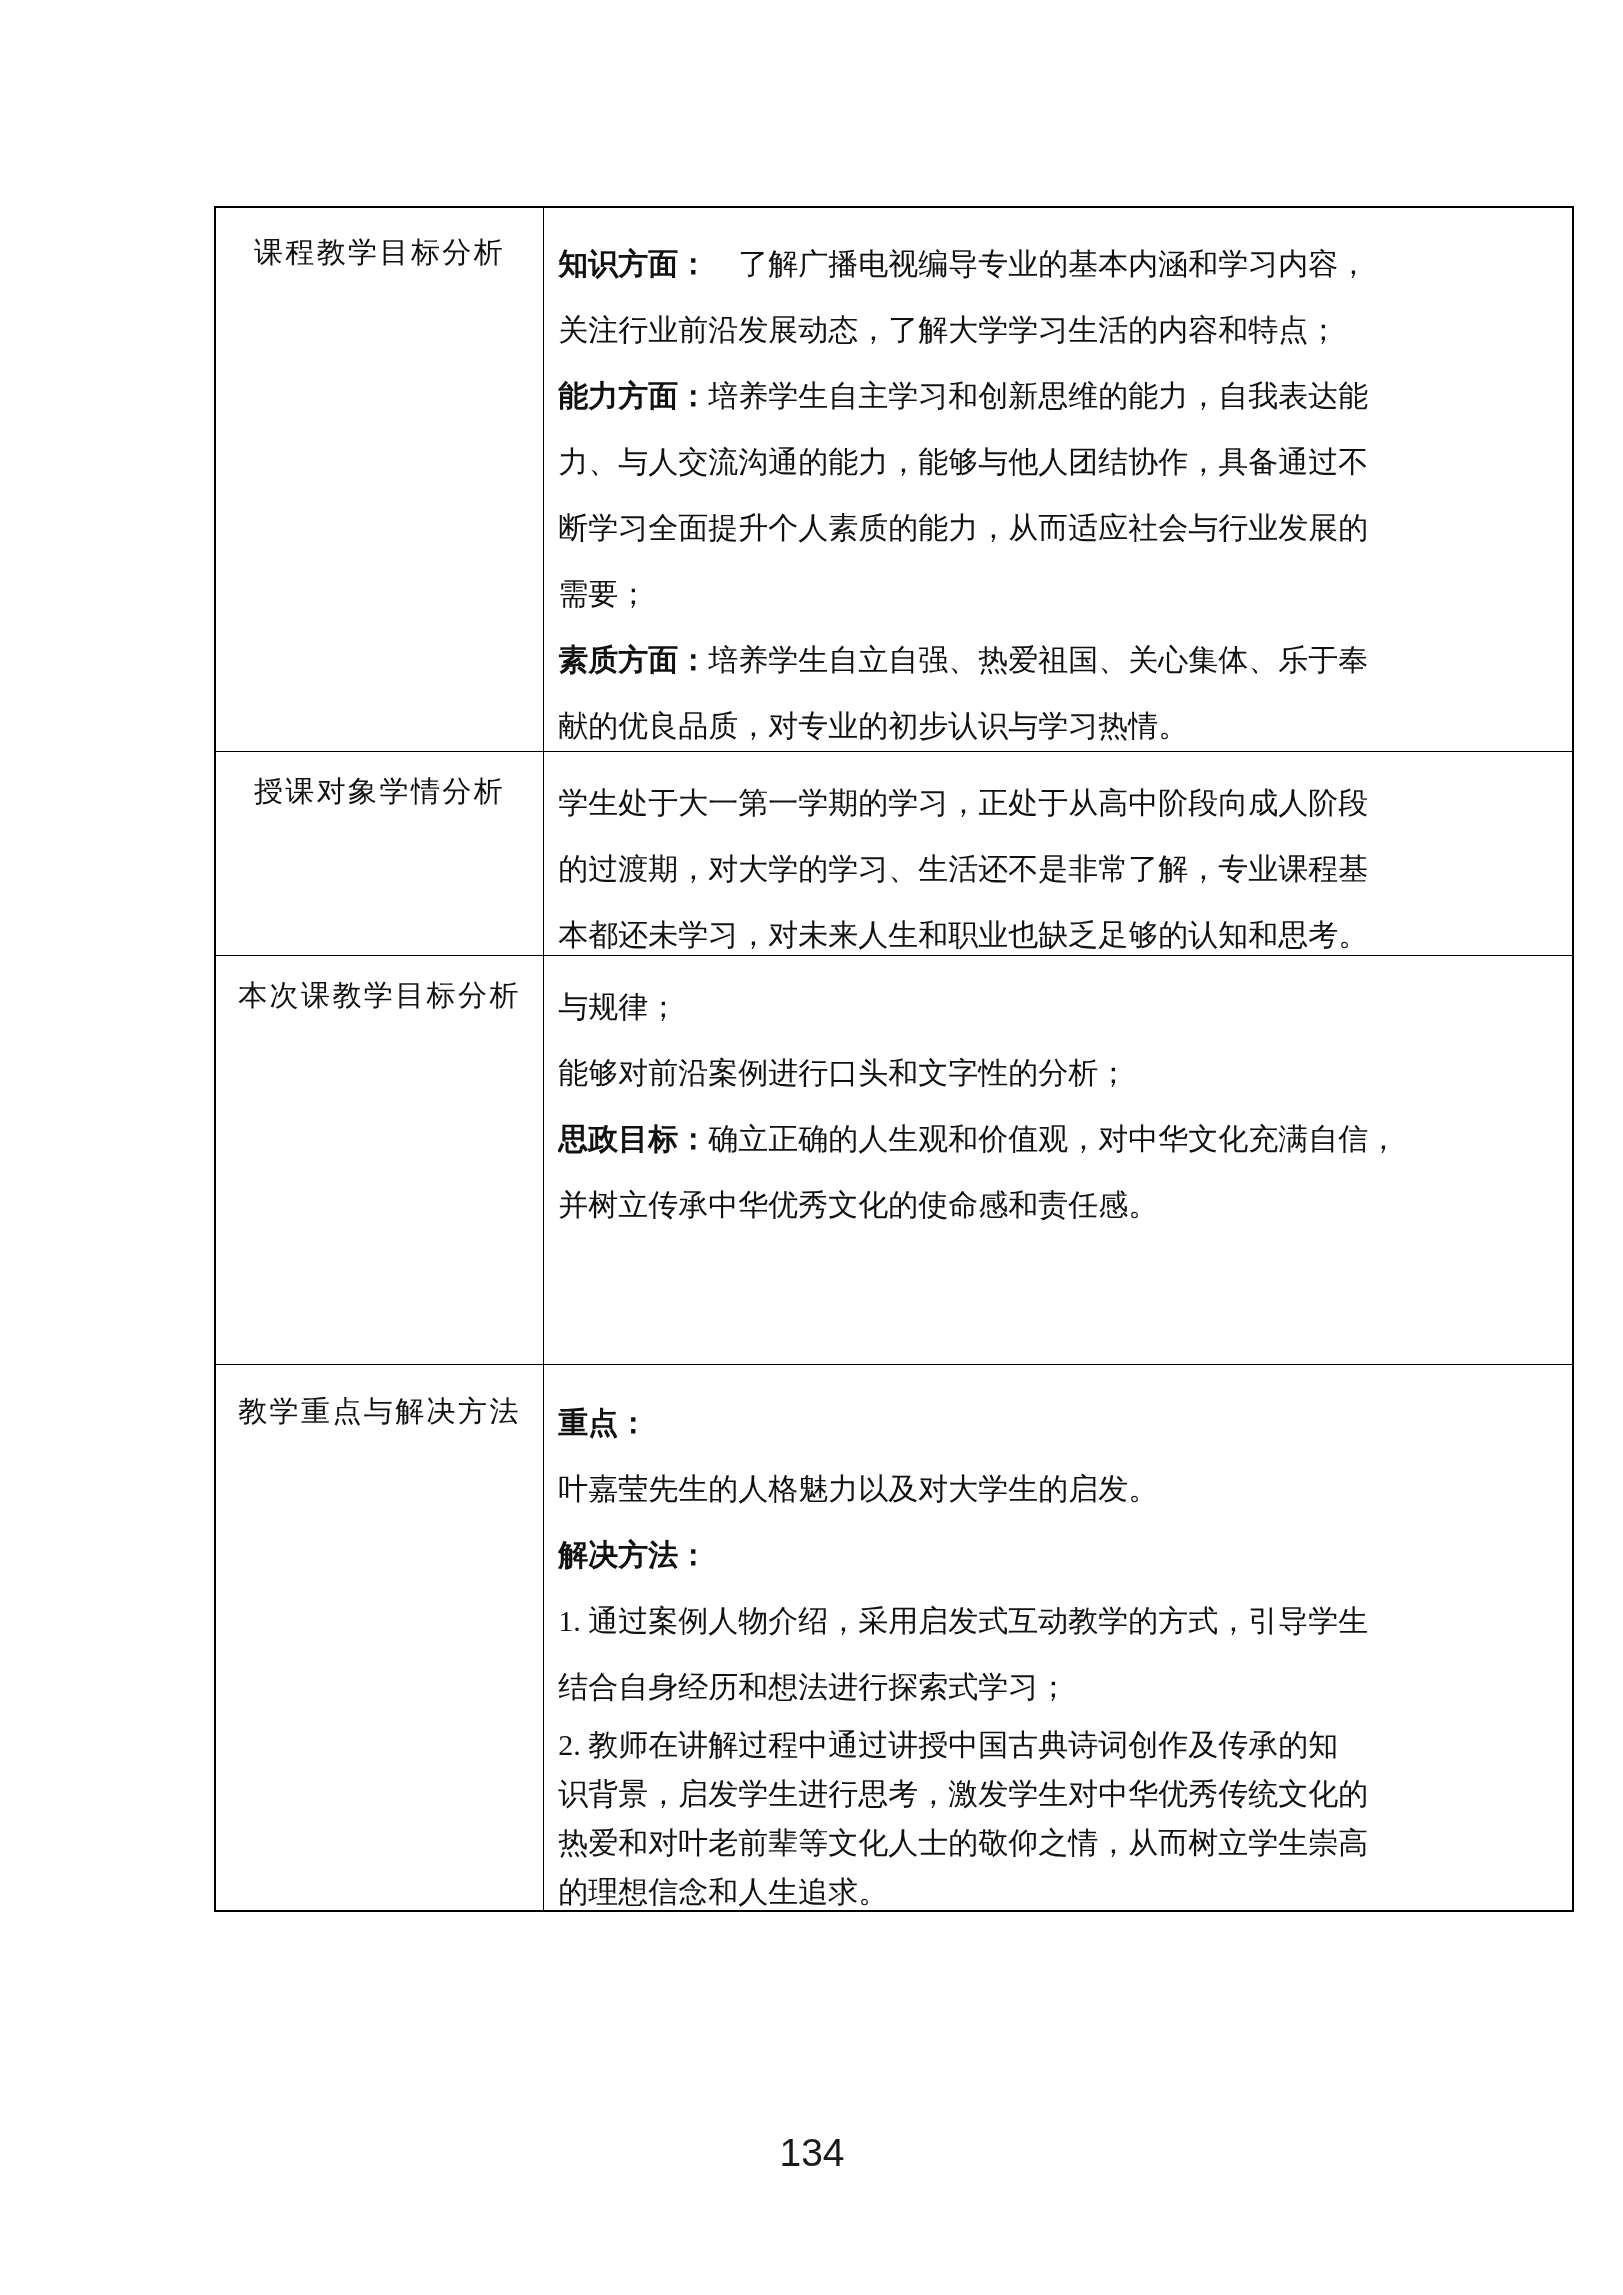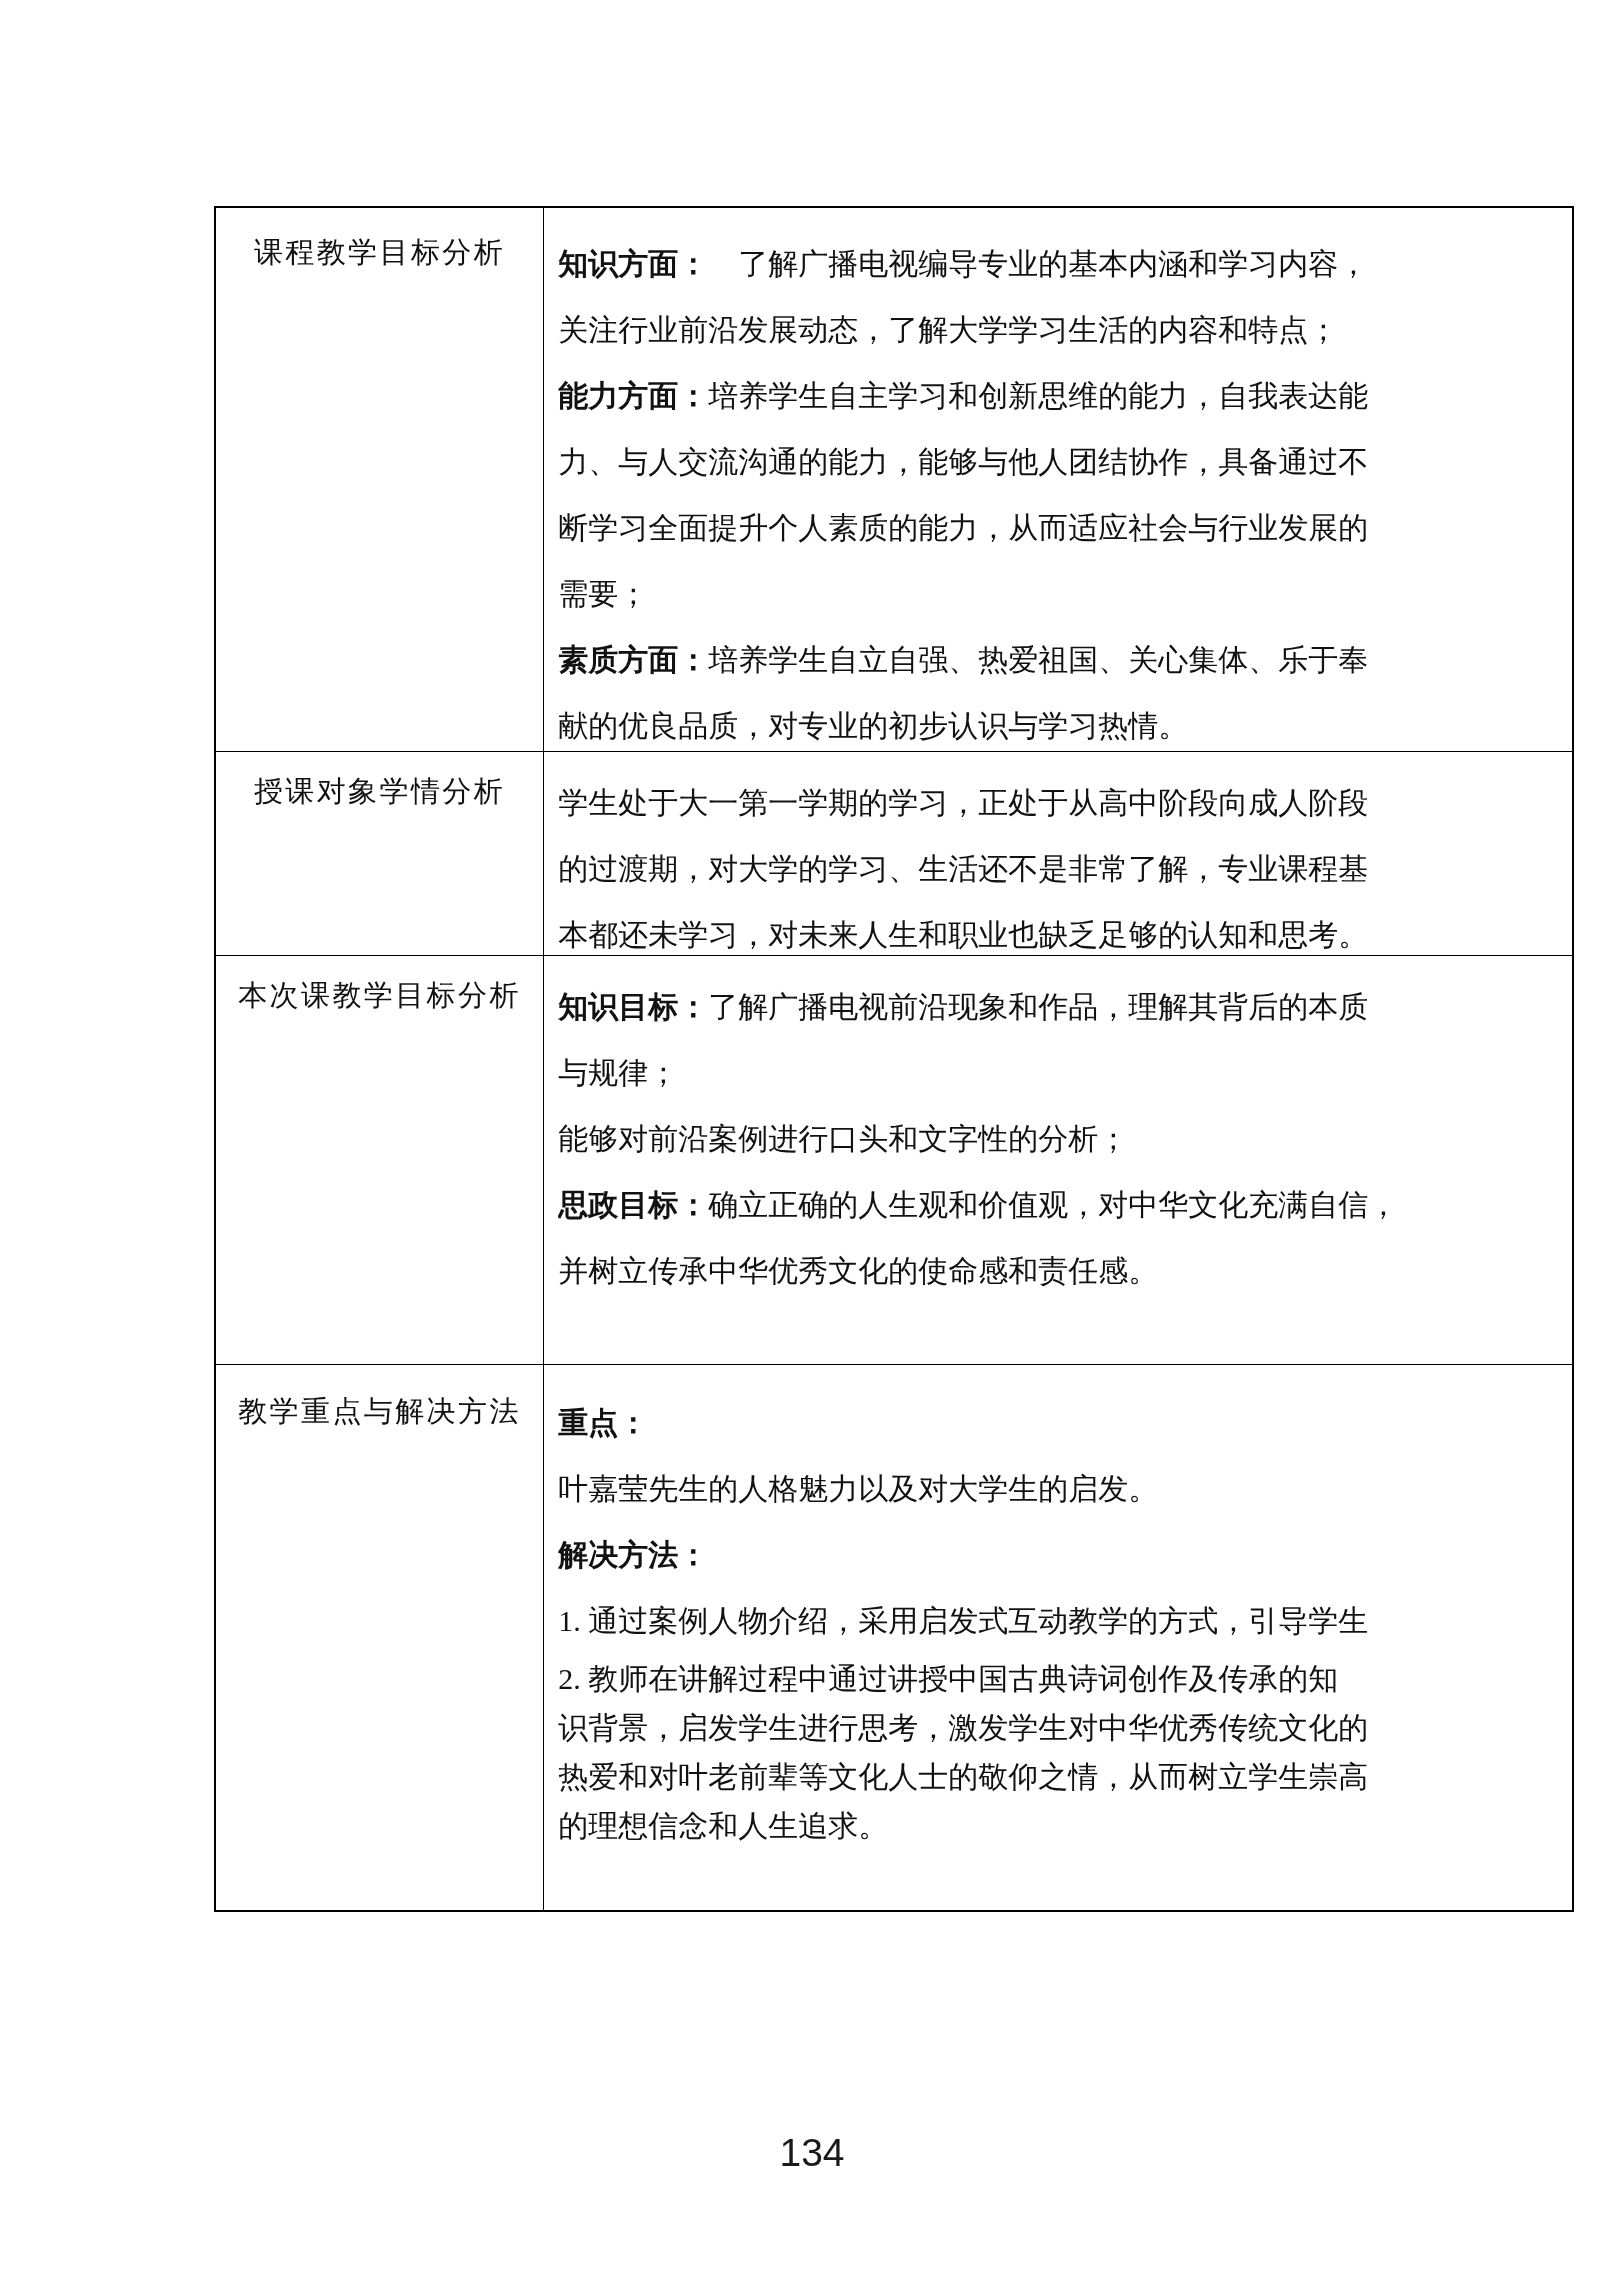--- a/index.html
+++ b/index.html
@@ -101,35 +101,35 @@
     <div class="cell-body">
       <div class="ln"><span>学生处于大一第一学期的学习，正处于从高中阶段向成人阶段</span></div>
       <div class="ln"><span>的过渡期，对大学的学习、生活还不是非常了解，专业课程基</span></div>
       <div class="ln"><span>本都还未学习，对未来人生和职业也缺乏足够的认知和思考。</span></div>
     </div>
   </div>
 
   <div class="t-row row-3">
     <div class="cell-label">本次课教学目标分析</div>
     <div class="cell-body">
-      <div class="ln"><span class="lead">知识目标：</span><span>了解广播电视前沿现象和作品，理解其背后的本质</span></div>
       <div class="ln"><span>与规律；</span></div>
       <div class="ln"><span>能够对前沿案例进行口头和文字性的分析；</span></div>
       <div class="ln"><span class="lead">思政目标：</span><span>确立正确的人生观和价值观，对中华文化充满自信，</span></div>
       <div class="ln"><span>并树立传承中华优秀文化的使命感和责任感。</span></div>
     </div>
   </div>
 
   <div class="t-row row-4">
     <div class="cell-label">教学重点与解决方法</div>
     <div class="cell-body">
       <div class="ln"><span class="lead">重点：</span></div>
       <div class="ln"><span>叶嘉莹先生的人格魅力以及对大学生的启发。</span></div>
       <div class="ln"><span class="lead">解决方法：</span></div>
       <div class="ln"><span>1. 通过案例人物介绍，采用启发式互动教学的方式，引导学生</span></div>
+      <div class="ln"><span>结合自身经历和想法进行探索式学习；</span></div>
       <div class="ln ln-tight"><span>2. 教师在讲解过程中通过讲授中国古典诗词创作及传承的知</span></div>
       <div class="ln ln-tight"><span>识背景，启发学生进行思考，激发学生对中华优秀传统文化的</span></div>
       <div class="ln ln-tight"><span>热爱和对叶老前辈等文化人士的敬仰之情，从而树立学生崇高</span></div>
       <div class="ln ln-tight"><span>的理想信念和人生追求。</span></div>
     </div>
   </div>
 
 </div>
 
 <div class="page-number">134</div>

